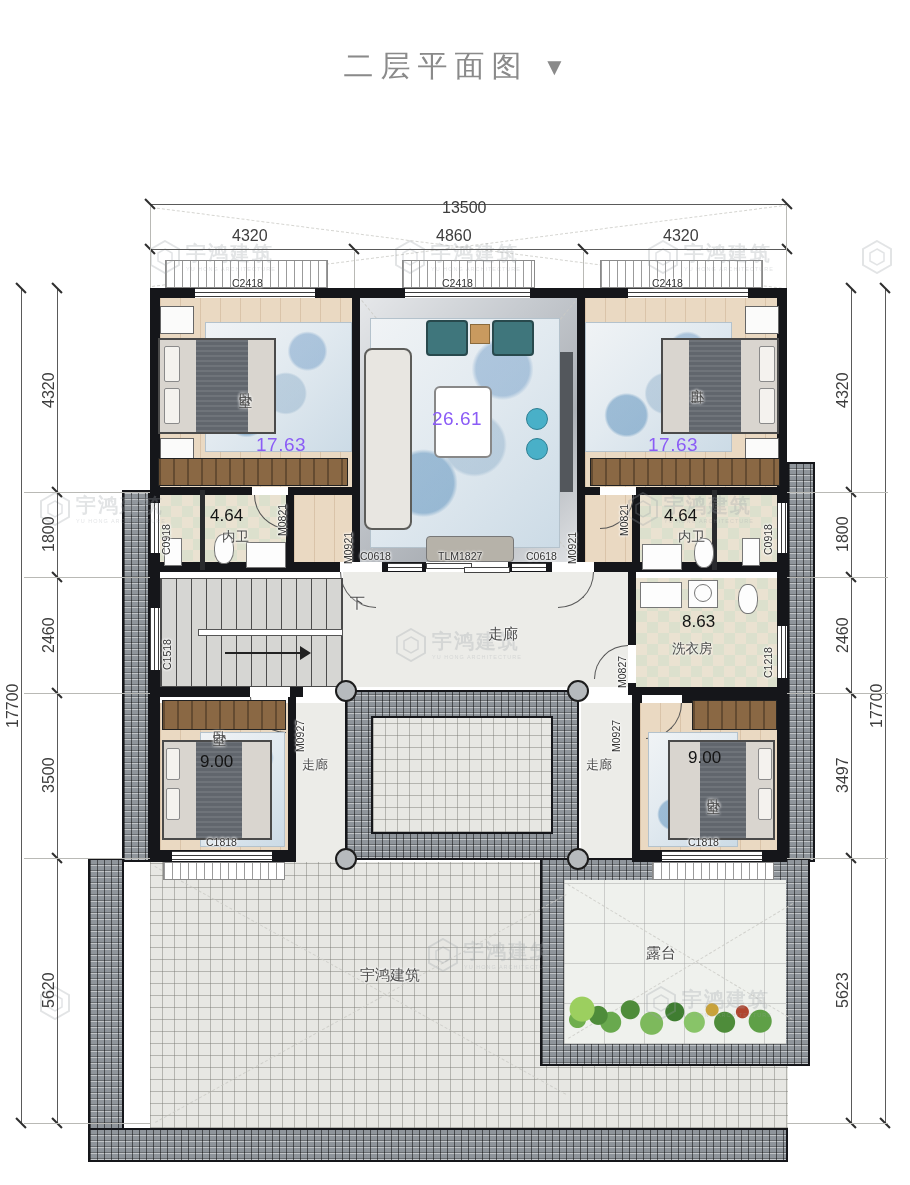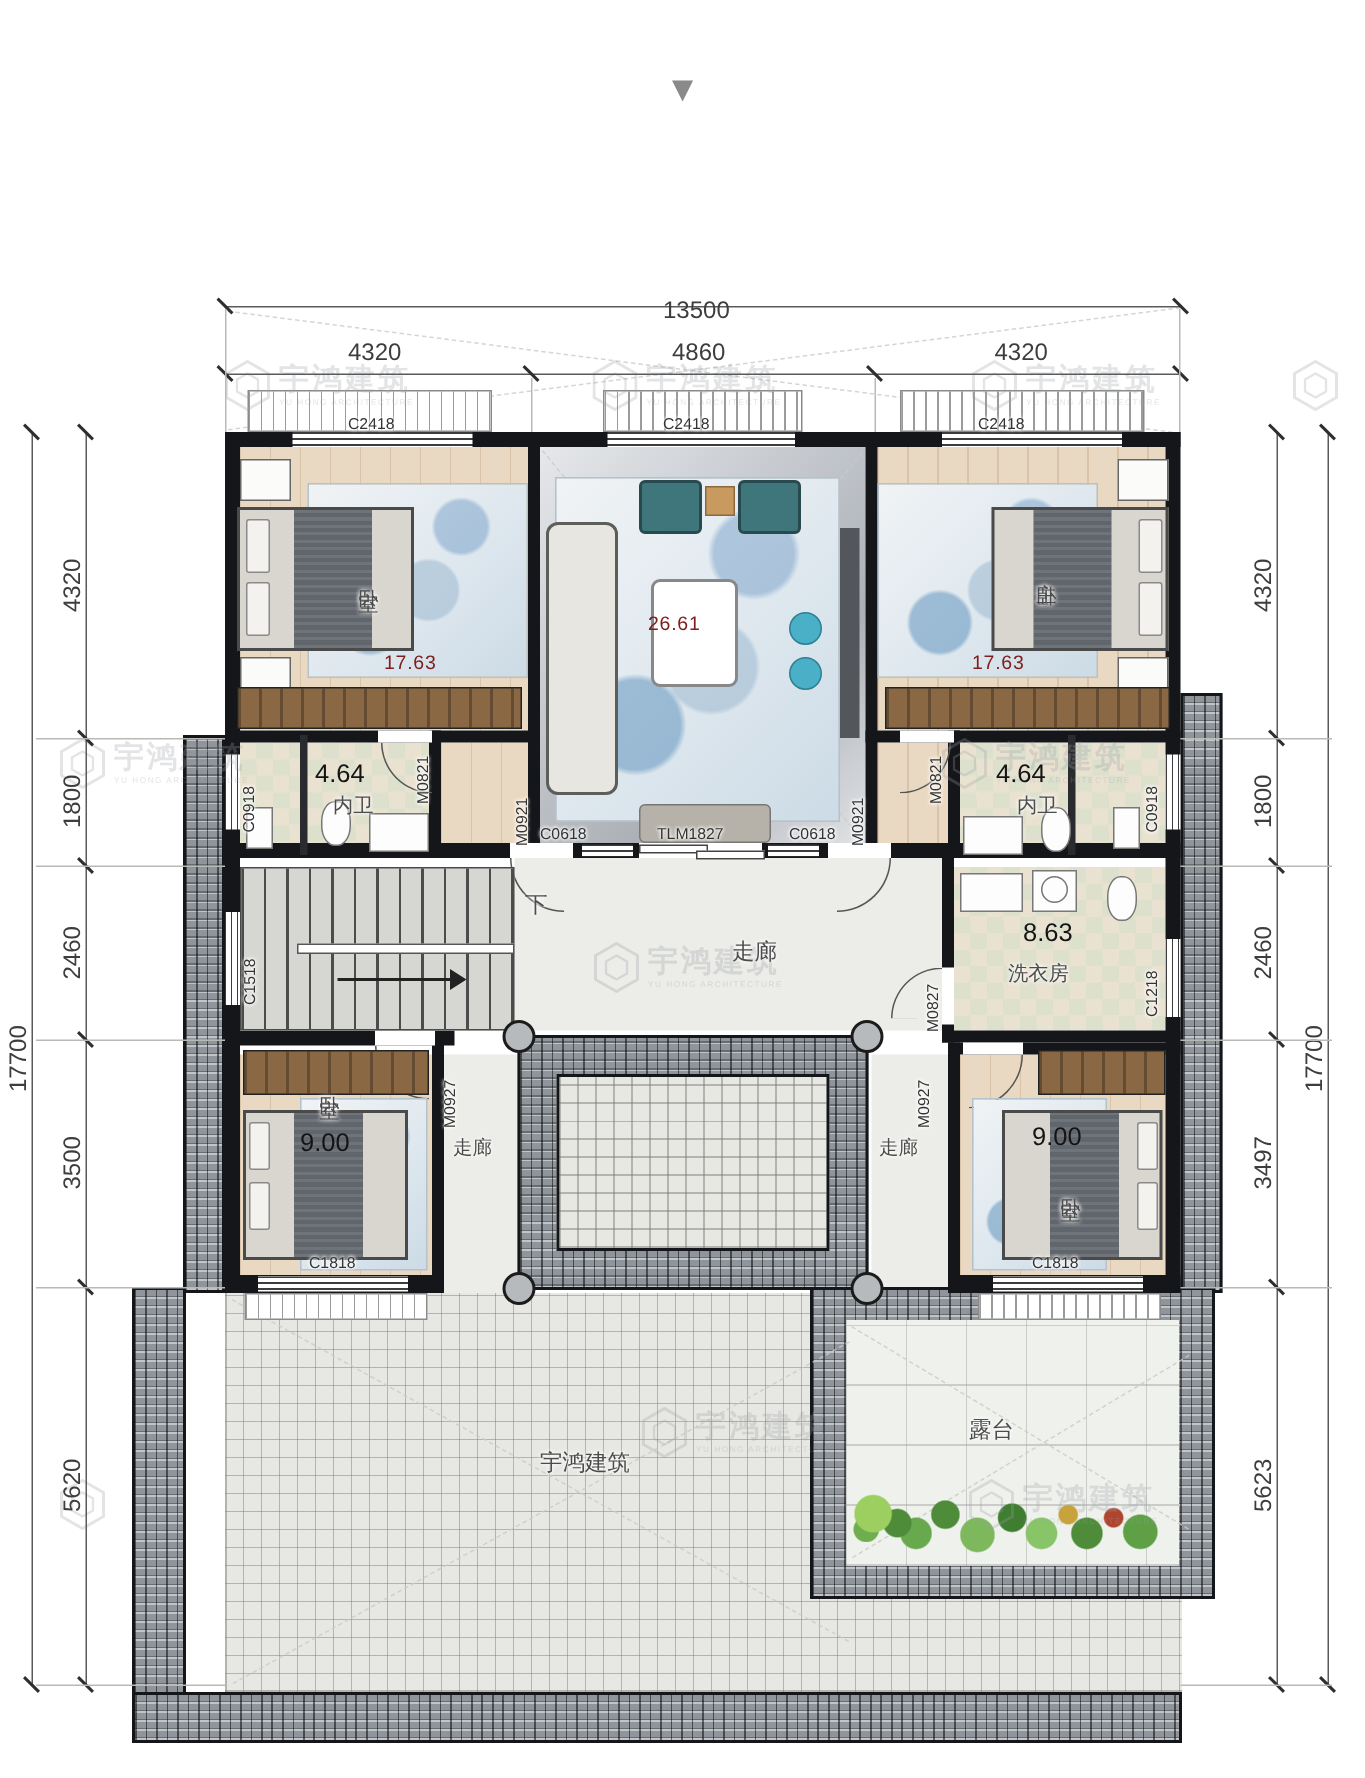--- a/index.html
+++ b/index.html
@@ -35,21 +35,21 @@
   .toilet{border-radius:45%;}
   .stool{background:#49b0c8;border:1.5px solid #2f7f93;border-radius:50%;box-sizing:border-box;}
   .chair{background:#3f767c;border:2px solid #28494d;border-radius:4px;box-sizing:border-box;}
   .sofa{background:#e8e6e1;border:2px solid #5d5d5a;border-radius:8px;box-sizing:border-box;}
   .stairs{background-color:#d6d6d3;border:1.5px solid #4a4a4a;box-sizing:border-box;
           background-image:repeating-linear-gradient(90deg,#4c4c4c 0 1.5px,transparent 1.5px 15px);}
   .col{width:22px;height:22px;border-radius:50%;background:#b6babd;border:2.5px solid #1c1c1c;box-sizing:border-box;}
   .arc{border:1.4px solid #555;box-sizing:border-box;background:transparent;}
   
   .lbl{position:absolute;color:#2a2a2a;white-space:nowrap;}
-  .area{font-size:13px;color:#7f1d1d;letter-spacing:.5px;}
+  .area{font-size:19px;color:#8b5cf6;letter-spacing:.5px;}
   .area-s{font-size:17px;color:#141414;}
   .rname{font-size:13.5px;color:#4c4c4c;text-shadow:0 0 3px #fff,0 0 3px #fff;}
   .vtext{writing-mode:vertical-rl;letter-spacing:2px;}
   .tag{font-size:10.5px;color:#333;text-shadow:0 0 3px #fff,0 0 3px #fff,0 0 2px #fff;}
   .vtag{writing-mode:vertical-rl;transform:rotate(180deg);}
   .dimnum{font-size:16px;color:#3d3d3d;}
   .vnum{writing-mode:vertical-rl;transform:rotate(180deg);text-align:center;}
   .dimline{position:absolute;background:#5a5a5a;}
   .extline{position:absolute;background:#b9b9b5;}
   .tick{position:absolute;width:14px;height:2px;background:#2e2e2e;transform:rotate(45deg);}
@@ -76,20 +76,21 @@
     radial-gradient(circle at 90% 60%,#5fa047 0 11px,transparent 12px);}
   .plantsB{position:absolute;background-image:
     radial-gradient(circle at 35% 55%,#9ccf5f 0 12px,transparent 13px),
     radial-gradient(circle at 70% 70%,#4e8c3a 0 9px,transparent 10px),
     radial-gradient(circle at 25% 80%,#6fae4e 0 8px,transparent 9px);}
 </style>
 </head>
 <body>
 
 <div class="title-row">
+  <span class="title-txt">二层平面图</span>
   <span class="title-arr">▼</span>
 </div>
 
 <div class="abs wood" style="left:160px;top:298px;width:192px;height:189px;"></div>
 <div class="abs marble" style="left:360px;top:298px;width:217px;height:264px;"></div>
 <div class="abs wood" style="left:585px;top:298px;width:192px;height:189px;"></div>
 <div class="abs wood" style="left:294px;top:495px;width:58px;height:67px;"></div>
 <div class="abs wood" style="left:585px;top:495px;width:47px;height:67px;"></div>
 <div class="abs checker" style="left:160px;top:495px;width:126px;height:67px;"></div>
 <div class="abs checker" style="left:640px;top:495px;width:137px;height:67px;"></div>
@@ -377,21 +378,21 @@
 <span class="lbl tag vtag" style="left:610px;top:706px;height:46px;">M0927</span>
 <span class="lbl tag" style="left:206px;top:836px;">C1818</span>
 <span class="lbl tag" style="left:688px;top:836px;">C1818</span>
 
 <div class="dimline" style="left:150px;top:204px;width:637px;height:1.3px;"></div>
 <span class="lbl dimnum" style="left:442px;top:199px;">13500</span>
 <div class="tick" style="left:143px;top:203px;"></div>
 <div class="tick" style="left:780px;top:203px;"></div>
 <div class="dimline" style="left:150px;top:249px;width:637px;height:1.3px;"></div>
 <span class="lbl dimnum" style="left:232px;top:227px;">4320</span>
-<span class="lbl dimnum" style="left:448px;top:227px;">4860</span>
+<span class="lbl dimnum" style="left:436px;top:227px;">4860</span>
 <span class="lbl dimnum" style="left:663px;top:227px;">4320</span>
 <div class="tick" style="left:143px;top:248px;"></div>
 <div class="tick" style="left:347px;top:248px;"></div>
 <div class="tick" style="left:576px;top:248px;"></div>
 <div class="tick" style="left:780px;top:248px;"></div>
 <div class="extline" style="left:150px;top:206px;width:1px;height:82px;"></div>
 <div class="extline" style="left:354px;top:252px;width:1px;height:36px;"></div>
 <div class="extline" style="left:583px;top:252px;width:1px;height:36px;"></div>
 <div class="extline" style="left:786px;top:206px;width:1px;height:82px;"></div>
 

